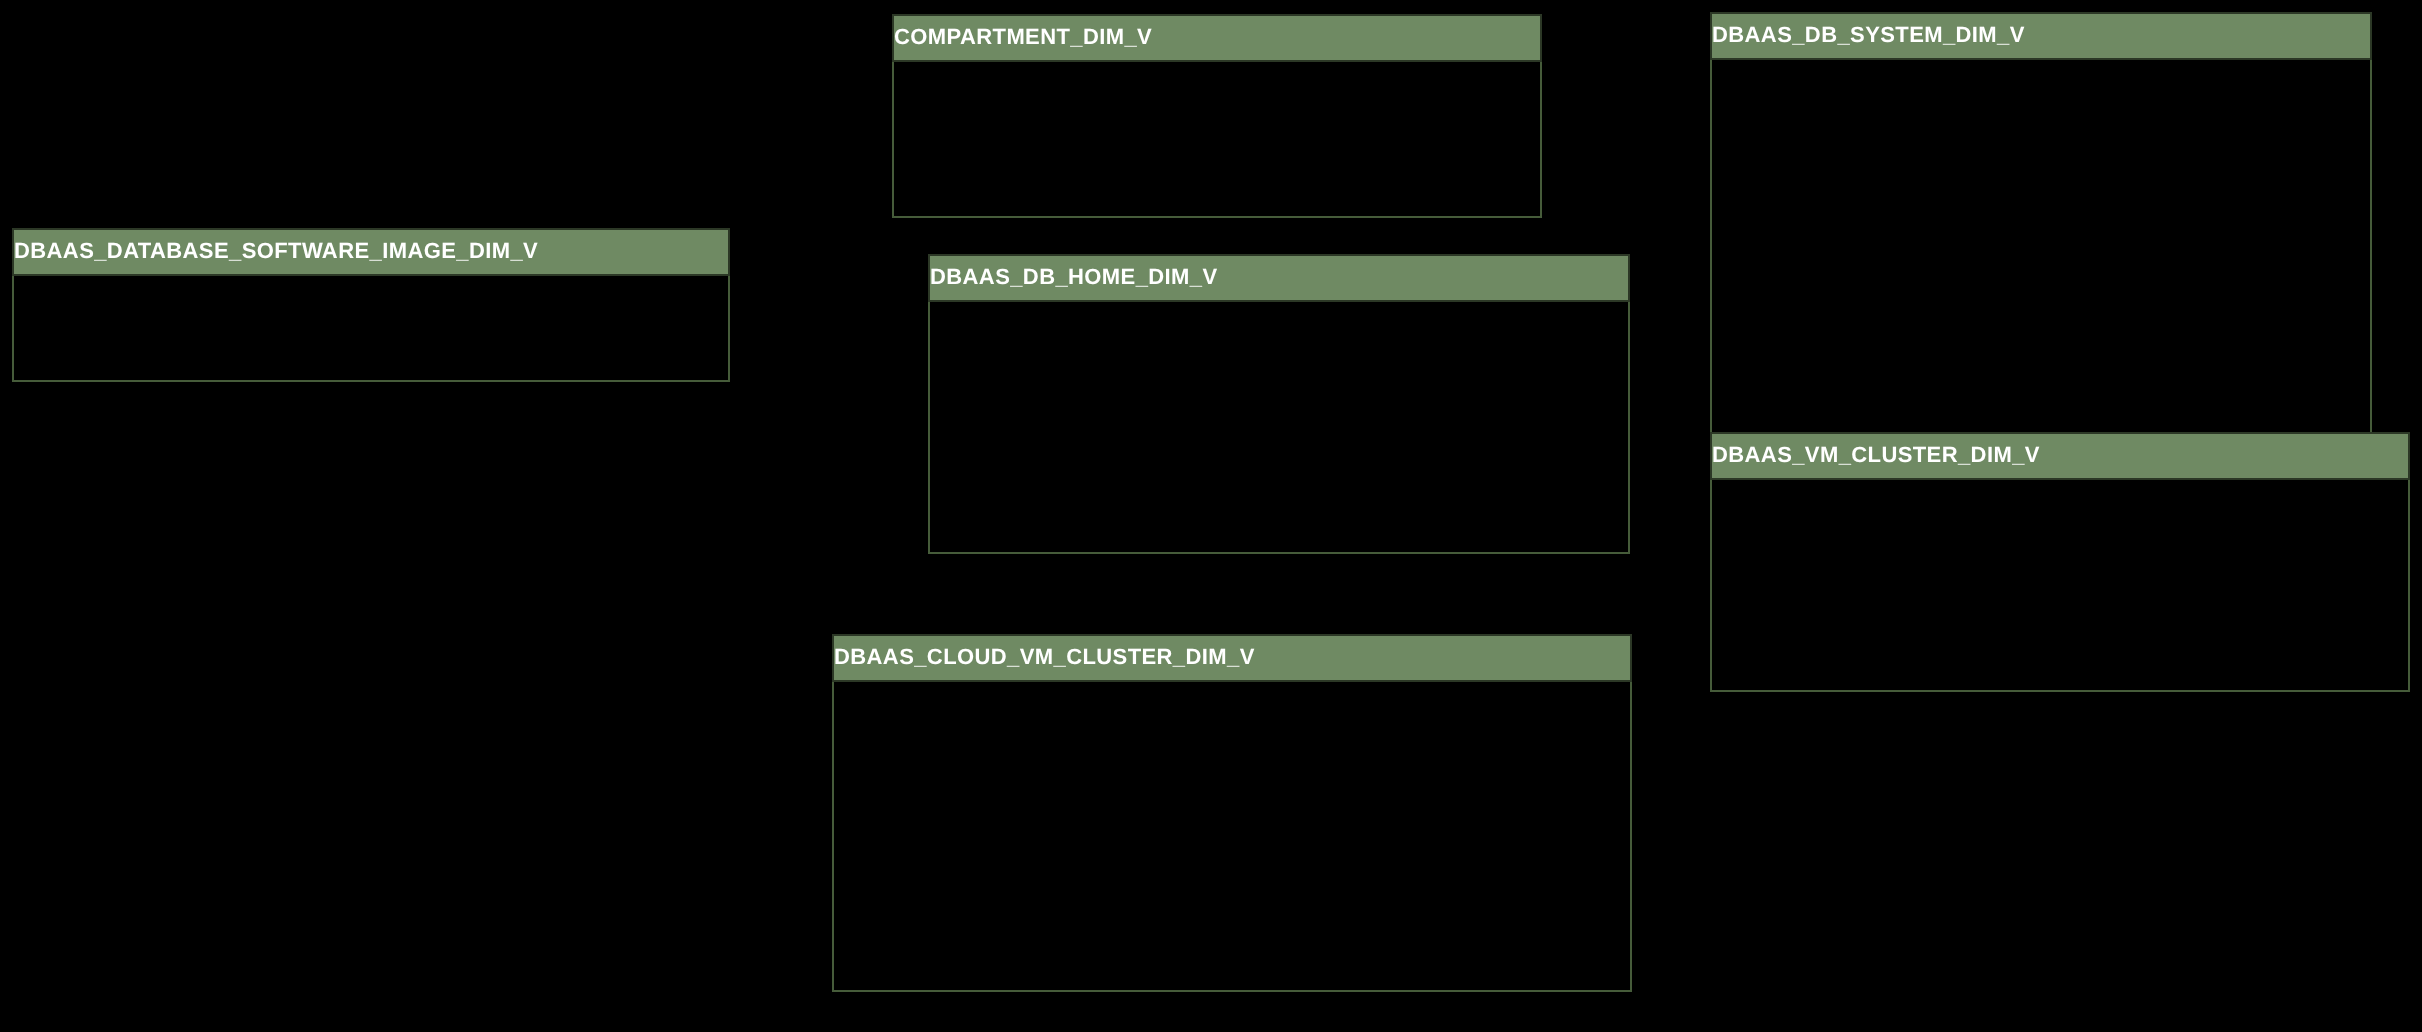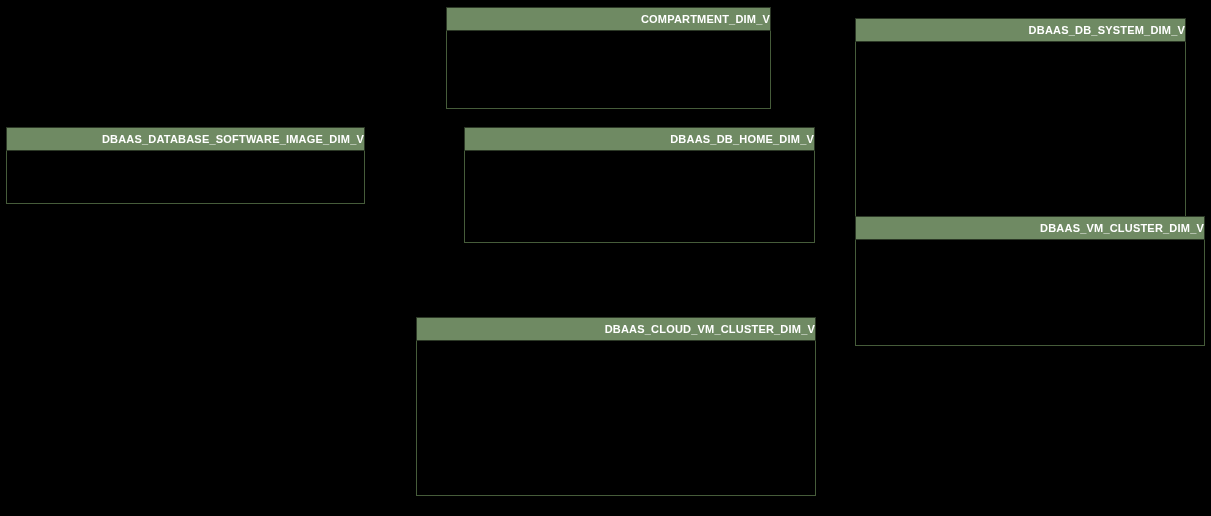--- a/index.html
+++ b/index.html
@@ -22,21 +22,21 @@
     flex-direction: column;
   }
   .entity-header {
     flex: 0 0 auto;
     height: 24px;
     box-sizing: border-box;
     background: #6f8a63;
     border: 1px solid #2c3826;
     display: flex;
     align-items: center;
-    justify-content: flex-end;
+    justify-content: flex-start;
     overflow: hidden;
   }
   .entity-title {
     color: #ffffff;
     font-size: 11px;
     font-weight: bold;
     letter-spacing: 0.2px;
     white-space: nowrap;
   }
   .entity-body {
@@ -52,35 +52,35 @@
 
 <div class="canvas">
 
   <div class="entity" style="left:446px; top:7px; width:325px; height:102px;">
     <div class="entity-header">
       <span class="entity-title">COMPARTMENT_DIM_V</span>
     </div>
     <div class="entity-body"></div>
   </div>
 
-  <div class="entity" style="left:855px; top:18px; width:331px; height:224px;">
+  <div class="entity" style="left:855px; top:6px; width:331px; height:224px;">
     <div class="entity-header">
       <span class="entity-title">DBAAS_DB_SYSTEM_DIM_V</span>
     </div>
     <div class="entity-body"></div>
   </div>
 
-  <div class="entity" style="left:6px; top:127px; width:359px; height:77px;">
+  <div class="entity" style="left:6px; top:114px; width:359px; height:77px;">
     <div class="entity-header">
       <span class="entity-title">DBAAS_DATABASE_SOFTWARE_IMAGE_DIM_V</span>
     </div>
     <div class="entity-body"></div>
   </div>
 
-  <div class="entity" style="left:416px; top:127px; width:399px; height:116px;padding-left:48px;">
+  <div class="entity" style="left:416px; top:127px; width:399px; height:150px;padding-left:48px;">
     <div class="entity-header">
       <span class="entity-title">DBAAS_DB_HOME_DIM_V</span>
     </div>
     <div class="entity-body"></div>
   </div>
 
   <div class="entity" style="left:855px; top:216px; width:350px; height:130px;border-radius:16px;">
     <div class="entity-header">
       <span class="entity-title">DBAAS_VM_CLUSTER_DIM_V</span>
     </div>

